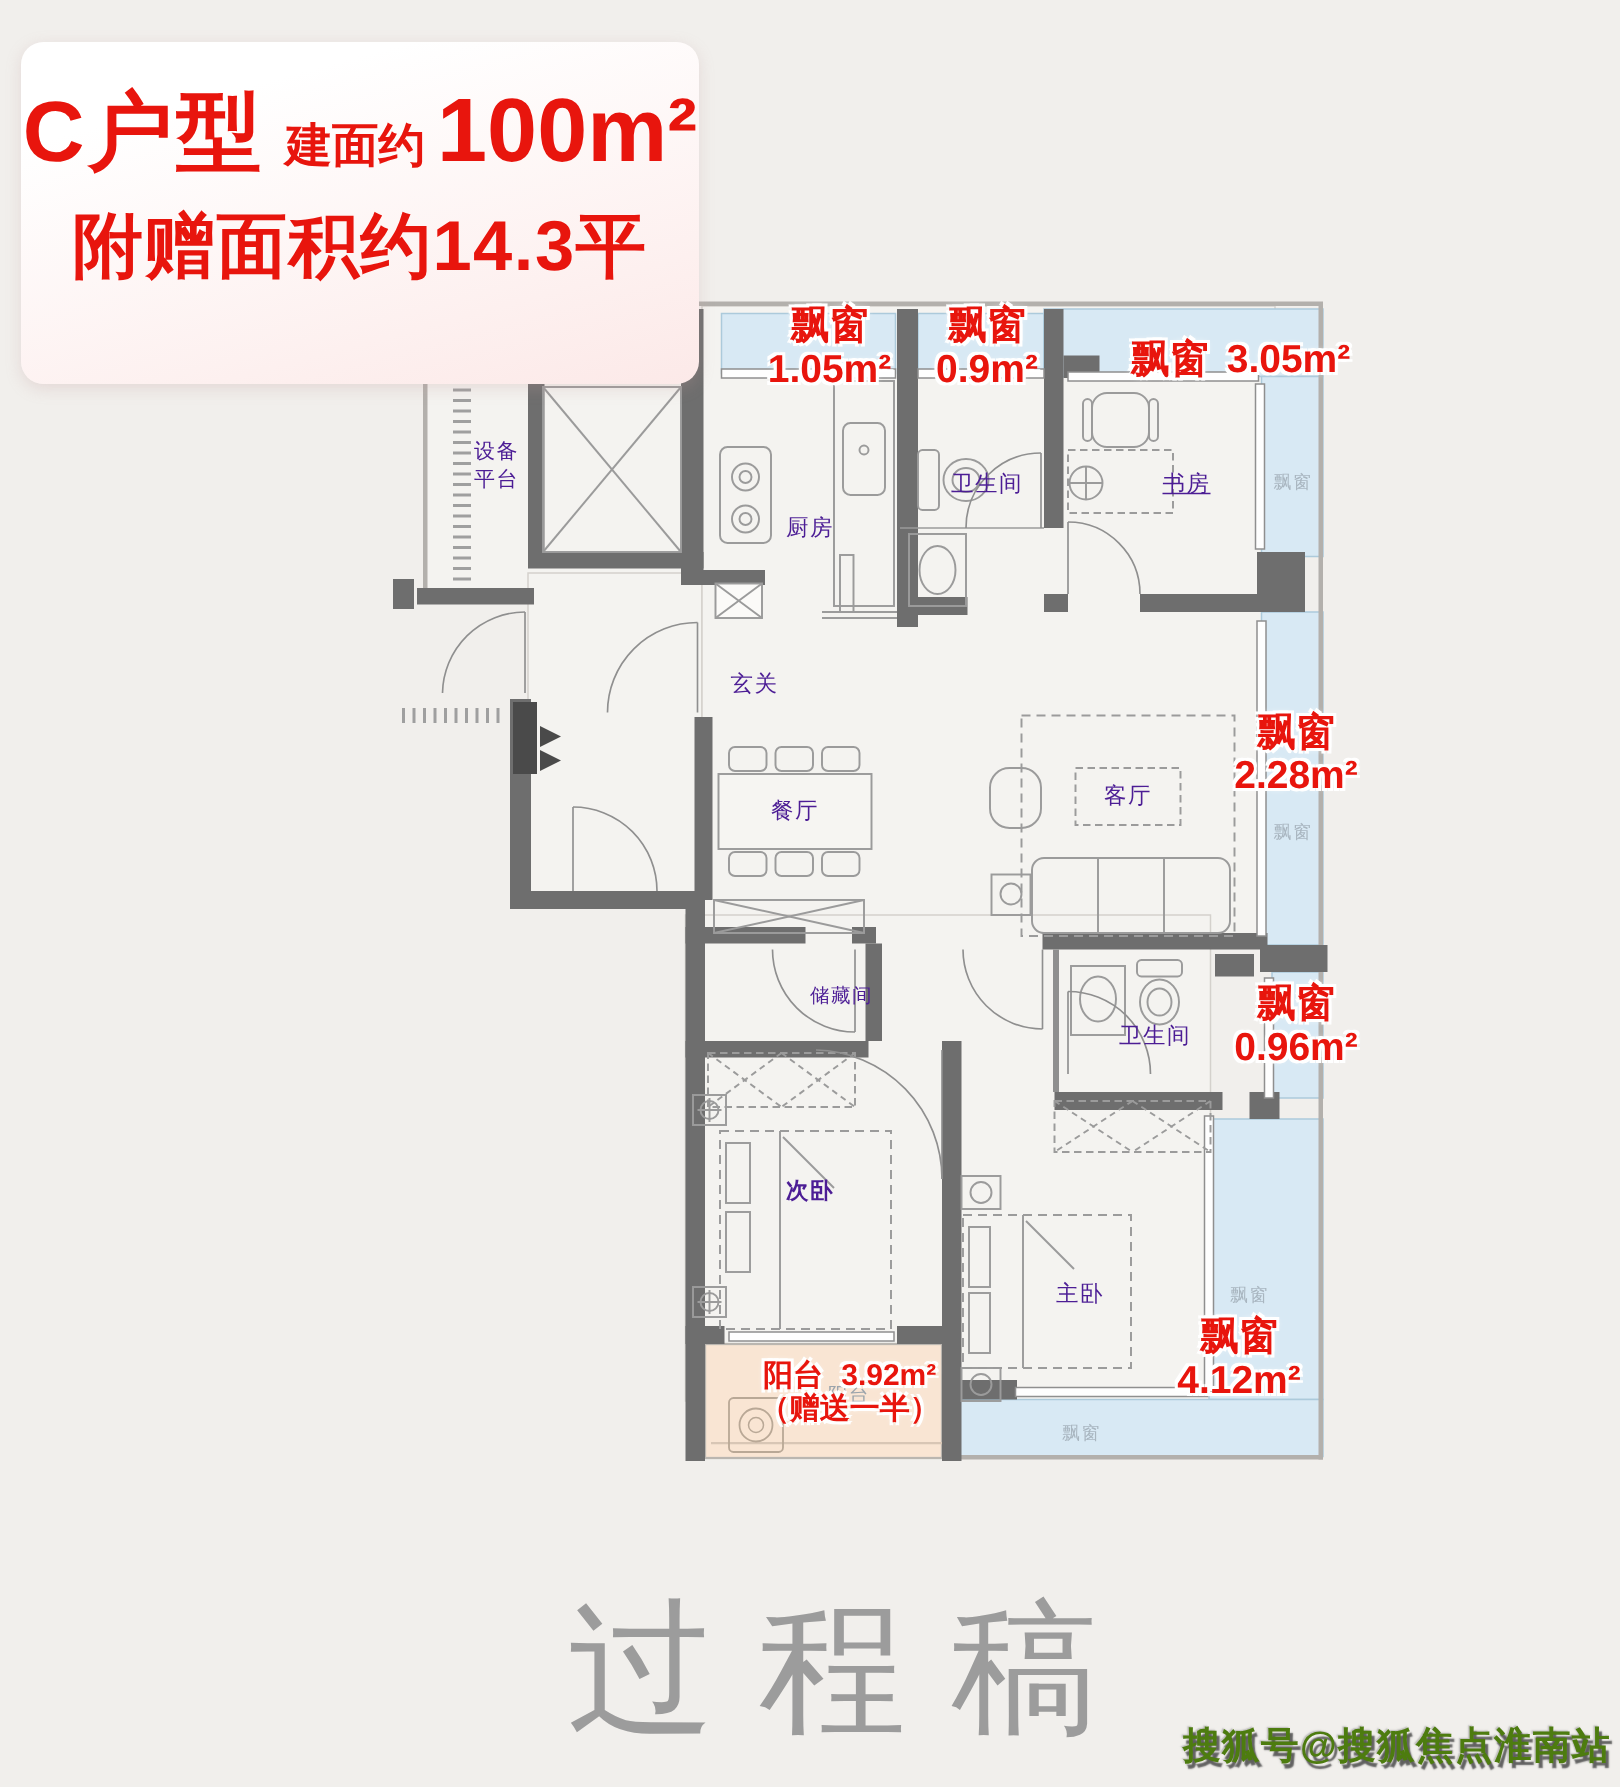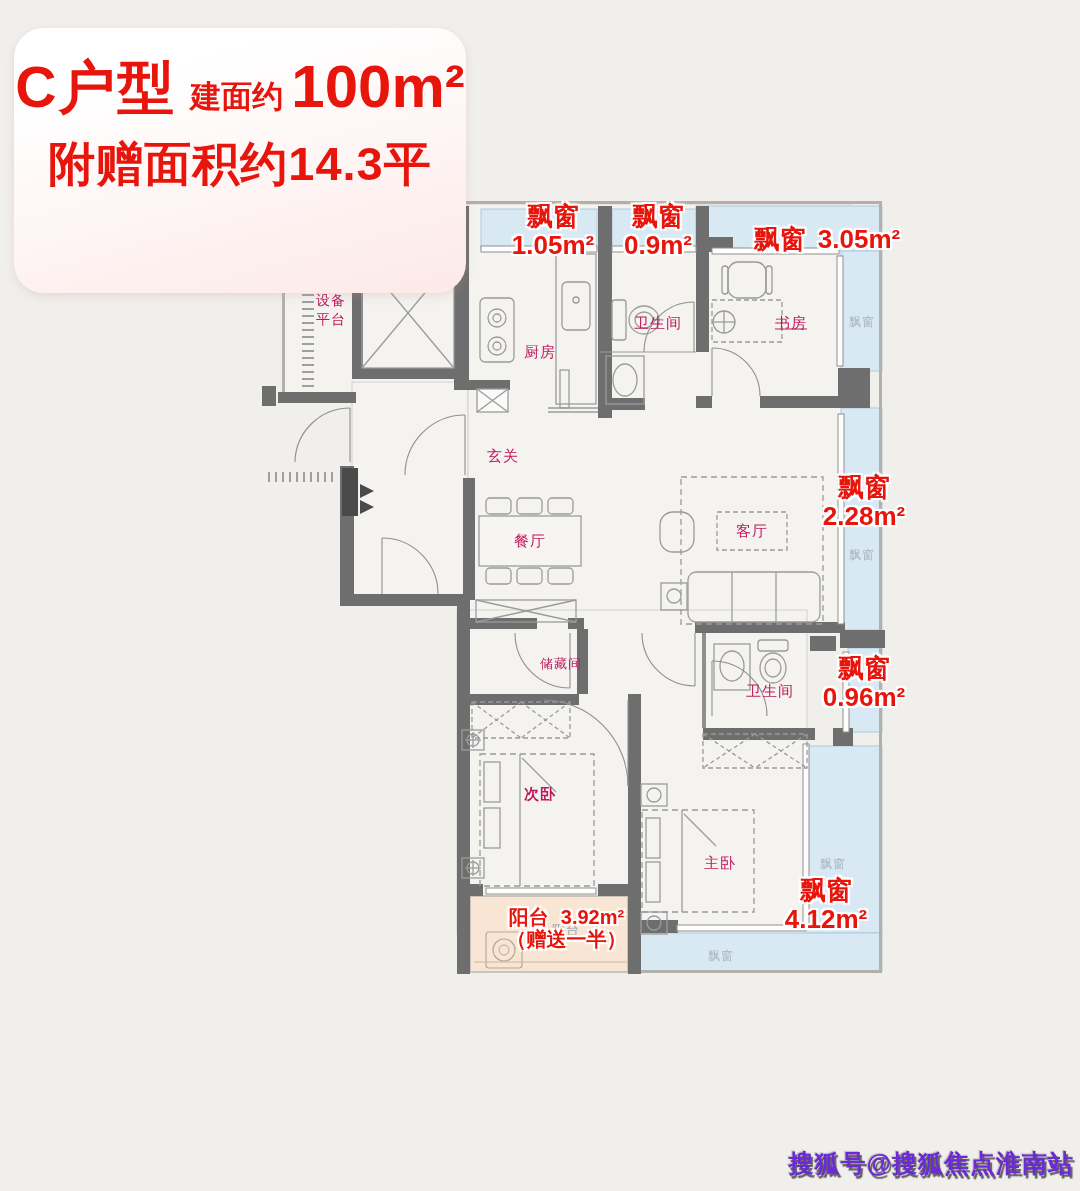--- a/index.html
+++ b/index.html
@@ -1,52 +1,52 @@
 <!DOCTYPE html>
 <html><head>
 <meta charset="utf-8">
 <style>
   html,body{margin:0;padding:0;background:#e8e6e3;}
   .page{position:relative;width:1080px;height:1191px;background:#f1efec;overflow:hidden;
         font-family:"Liberation Sans","DejaVu Sans",sans-serif;}
   svg.plan{position:absolute;left:0;top:0;}
 
   
-  .room-label{position:absolute;transform:translate(-50%,-50%);color:#be185d;
+  .room-label{position:absolute;transform:translate(-50%,-50%);color:#4c1d95;
       font-size:15px;letter-spacing:1px;white-space:nowrap;z-index:4;}
   .room-label.small{font-size:13px;}
   .room-label.wrap{white-space:normal;width:38px;text-align:center;line-height:1.35;font-size:14px;}
   .room-label.muted{color:#9aa3ab;}
   .bay-tag{position:absolute;transform:translate(-50%,-50%);color:#a9b6c0;
       font-size:12px;letter-spacing:1px;white-space:nowrap;z-index:4;}
 
   .red-note{position:absolute;transform:translate(-50%,-50%);color:#e8150d;font-weight:bold;
       font-size:26px;line-height:1.1;text-align:center;white-space:nowrap;z-index:5;
       text-shadow:-2px -2px 0 #fff,2px -2px 0 #fff,-2px 2px 0 #fff,2px 2px 0 #fff,0 0 5px #fff;}
   .red-note .gap{display:inline-block;width:12px;}
   .red-note.balcony{font-size:20px;padding-left:31px;}
 
   
-  .title-card{position:absolute;left:14px;top:28px;width:452px;height:265px;z-index:6;
+  .title-card{position:absolute;left:14px;top:28px;width:452px;height:228px;z-index:6;
       background:linear-gradient(165deg,#ffffff 20%,#fdf0ef 75%,#fce9e8 100%);
-      border-radius:30px;box-shadow:0 3px 10px rgba(190,150,150,0.25);
+      border-radius:15px;box-shadow:0 3px 10px rgba(190,150,150,0.25);
       color:#e8150d;text-align:center;}
   .title-card .line1{display:flex;align-items:baseline;justify-content:center;margin-top:22px;}
   .title-card .t-type{font-size:57px;font-weight:900;letter-spacing:2px;}
   .title-card .t-prefix{font-size:31px;font-weight:800;margin:0 8px 4px 14px;}
   .title-card .t-value{font-size:60px;font-weight:700;letter-spacing:0;}
   .title-card .line2{font-size:47px;font-weight:700;margin-top:6px;letter-spacing:1px;}
   .title-card .line3{font-size:47px;font-weight:700;margin-top:4px;letter-spacing:2px;}
 
   
   .draft-mark{position:absolute;left:378px;top:1048px;z-index:6;
       font-family:"Liberation Serif","DejaVu Serif",serif;
       font-size:98px;color:#9c9c9c;letter-spacing:30px;white-space:nowrap;}
   .credit-mark{position:absolute;right:6px;top:1147px;z-index:6;
-      font-size:25px;font-weight:bold;color:#6d28d9;letter-spacing:1px;white-space:nowrap;
+      font-size:25px;font-weight:bold;color:#4d7c0f;letter-spacing:1px;white-space:nowrap;
       text-shadow:2px 3px 1px rgba(80,80,80,0.9),-1px -1px 1px rgba(140,140,140,0.5);}
 </style>
 </head>
 <body>
 
 <div class="page">
 
   <svg class="plan" width="1080" height="1191" viewBox="0 0 1080 1191">
 
     <g fill="#f4f3f0" stroke="#d4d1cc" stroke-width="1">
@@ -308,15 +308,16 @@
 
   <div class="title-card">
     <div class="line1">
       <span class="t-type">C户型</span>
       <span class="t-prefix">建面约</span>
       <span class="t-value">100m²</span>
     </div>
     <div class="line2">附赠面积约14.3平</div>
   </div>
 
+  <div class="draft-mark">过程稿</div>
   <div class="credit-mark">搜狐号@搜狐焦点淮南站</div>
 
 </div>
 
 </body></html>

